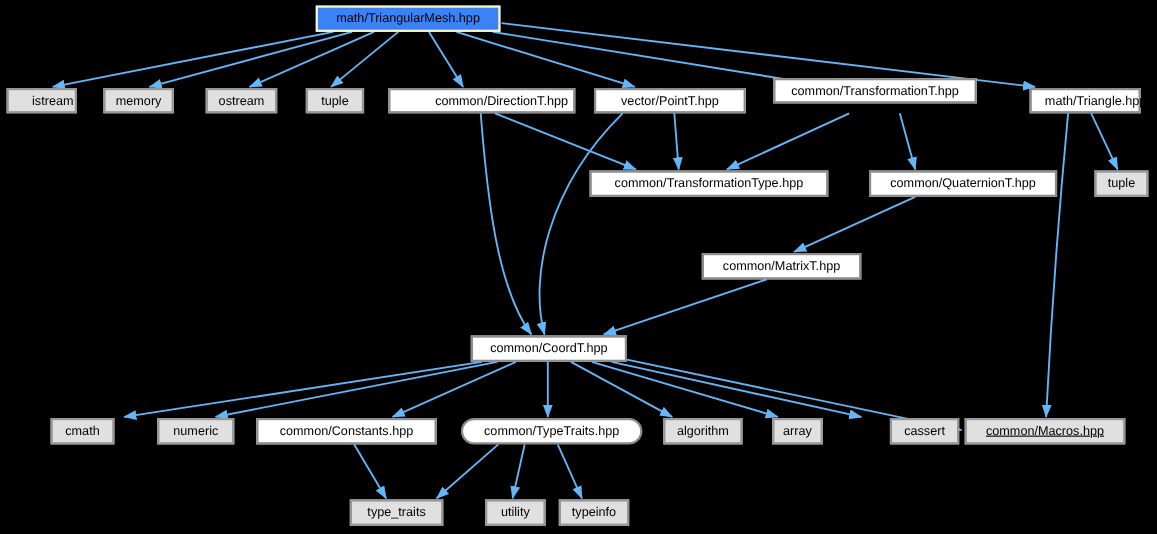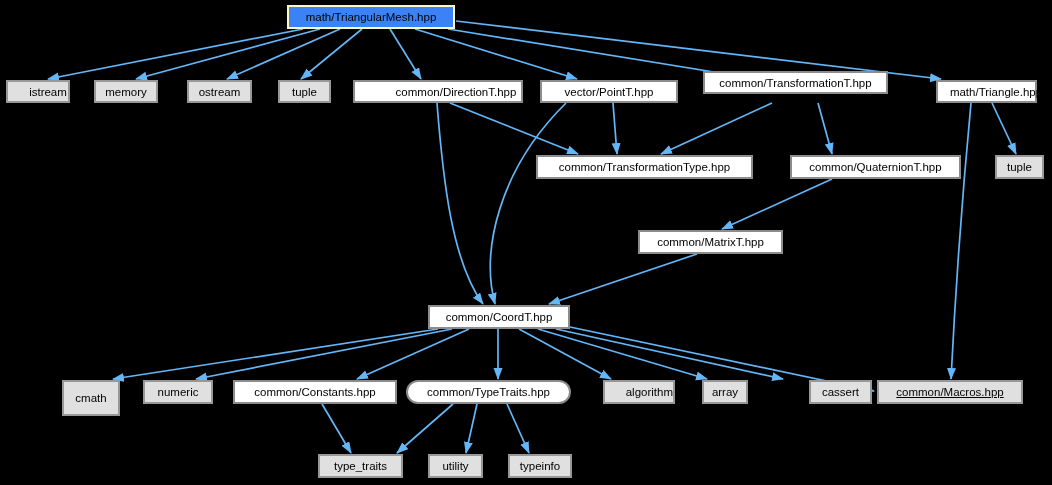--- a/index.html
+++ b/index.html
@@ -89,47 +89,47 @@
       </div>
       <div class="node system" style="left: 995px; top: 155px; width: 49px; height: 24px;">
         <span>tuple</span>
       </div>
       <div class="node doc" style="left: 638px; top: 230px; width: 145px; height: 24px;">
         <span>common/MatrixT.hpp</span>
       </div>
       <div class="node doc" style="left: 428px; top: 305px; width: 142px; height: 24px;">
         <span>common/CoordT.hpp</span>
       </div>
-      <div class="node system" style="left: 62px; top: 380px; width: 58px; height: 36px;">
+      <div class="node system" style="left: 46px; top: 380px; width: 58px; height: 24px;">
         <span>cmath</span>
       </div>
       <div class="node system" style="left: 143px; top: 380px; width: 70px; height: 24px;">
         <span>numeric</span>
       </div>
       <div class="node doc" style="left: 233px; top: 380px; width: 164px; height: 24px;">
         <span>common/Constants.hpp</span>
       </div>
-      <div class="node doc" style="left: 406px; top: 380px; width: 165px; height: 24px; border-radius: 12px;">
+      <div class="node doc" style="left: 419px; top: 380px; width: 165px; height: 24px; border-radius: 12px;">
         <span>common/TypeTraits.hpp</span>
       </div>
-      <div class="node system" style="left: 603px; top: 380px; width: 72px; height: 24px; justify-content: flex-end;">
+      <div class="node system" style="left: 603px; top: 380px; width: 72px; height: 24px;">
         <span>algorithm</span>
       </div>
       <div class="node system" style="left: 702px; top: 380px; width: 46px; height: 24px;">
         <span>array</span>
       </div>
       <div class="node system" style="left: 777px; top: 380px; width: 63px; height: 24px; margin-left: 32px;">
         <span>cassert</span>
       </div>
       <div class="node system" style="left: 877px; top: 380px; width: 146px; height: 24px; text-decoration: underline;">
         <span>common/Macros.hpp</span>
       </div>
       <div class="node system" style="left: 318px; top: 454px; width: 85px; height: 24px;">
         <span>type_traits</span>
       </div>
-      <div class="node system" style="left: 428px; top: 454px; width: 55px; height: 24px; align-items: center;">
+      <div class="node system" style="left: 441px; top: 454px; width: 55px; height: 24px; align-items: center;">
         <span>utility</span>
       </div>
       <div class="node system" style="left: 508px; top: 454px; width: 64px; height: 24px;">
         <span>typeinfo</span>
       </div>
     </div>
 </div>
 
 </body></html>

